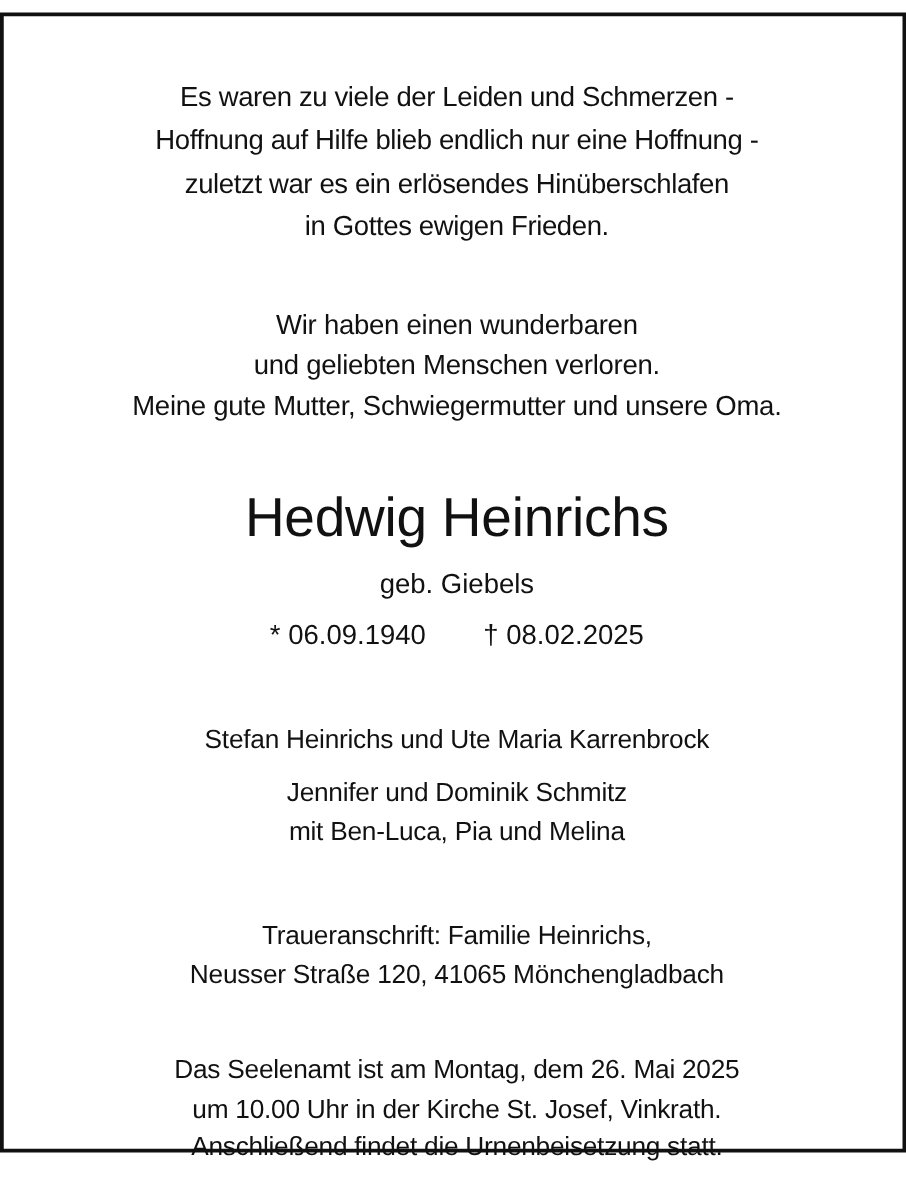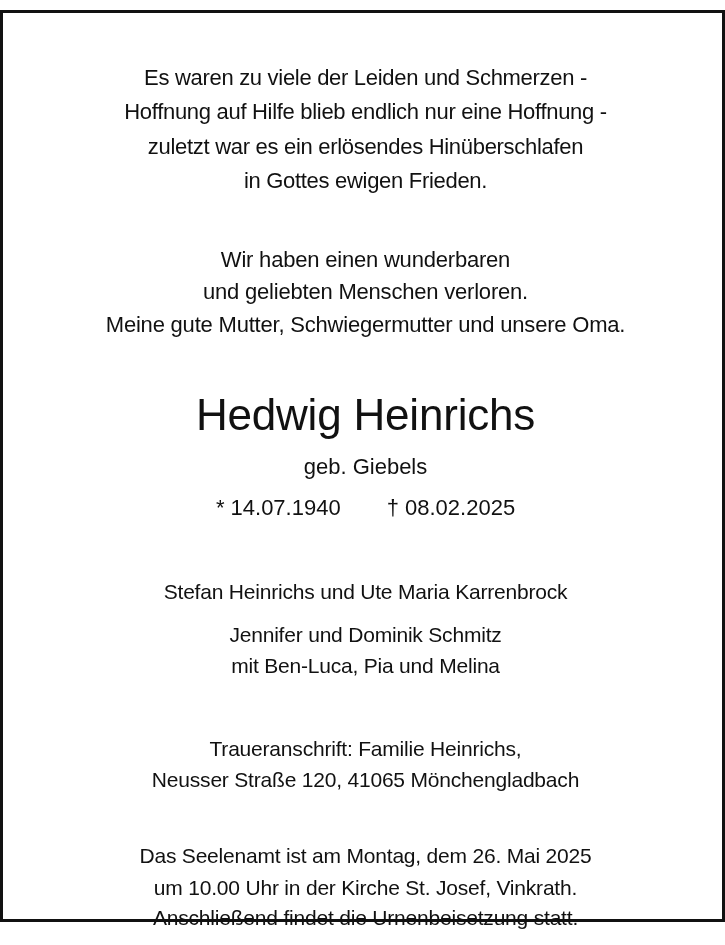--- a/index.html
+++ b/index.html
@@ -77,21 +77,21 @@
   <div class="line verse" style="top:123px;">zuletzt war es ein erlösendes Hinüberschlafen</div>
   <div class="line verse" style="top:157px;">in Gottes ewigen Frieden.</div>
 
   <div class="line intro" style="top:236px;">Wir haben einen wunderbaren</div>
   <div class="line intro" style="top:268px;">und geliebten Menschen verloren.</div>
   <div class="line intro" style="top:301px;">Meine gute Mutter, Schwiegermutter und unsere Oma.</div>
 
   <div class="line name" style="top:380px;">Hedwig Heinrichs</div>
   <div class="line maiden" style="top:443px;">geb. Giebels</div>
   <div class="line dates" style="top:484px;">
-    <span class="birth">* 14.07.1940</span><span class="gap"></span><span class="death">† 08.02.2025</span>
+    <span class="birth">* 06.09.1940</span><span class="gap"></span><span class="death">† 08.02.2025</span>
   </div>
 
   <div class="line body-text" style="top:568px;">Stefan Heinrichs und Ute Maria Karrenbrock</div>
   <div class="line body-text" style="top:611px;">Jennifer und Dominik Schmitz</div>
   <div class="line body-text" style="top:642px;">mit Ben-Luca, Pia und Melina</div>
 
   <div class="line body-text" style="top:725px;">Traueranschrift: Familie Heinrichs,</div>
   <div class="line body-text" style="top:756px;">Neusser Straße 120, 41065 Mönchengladbach</div>
 
   <div class="line body-text" style="top:832px;">Das Seelenamt ist am Montag, dem 26. Mai 2025</div>

